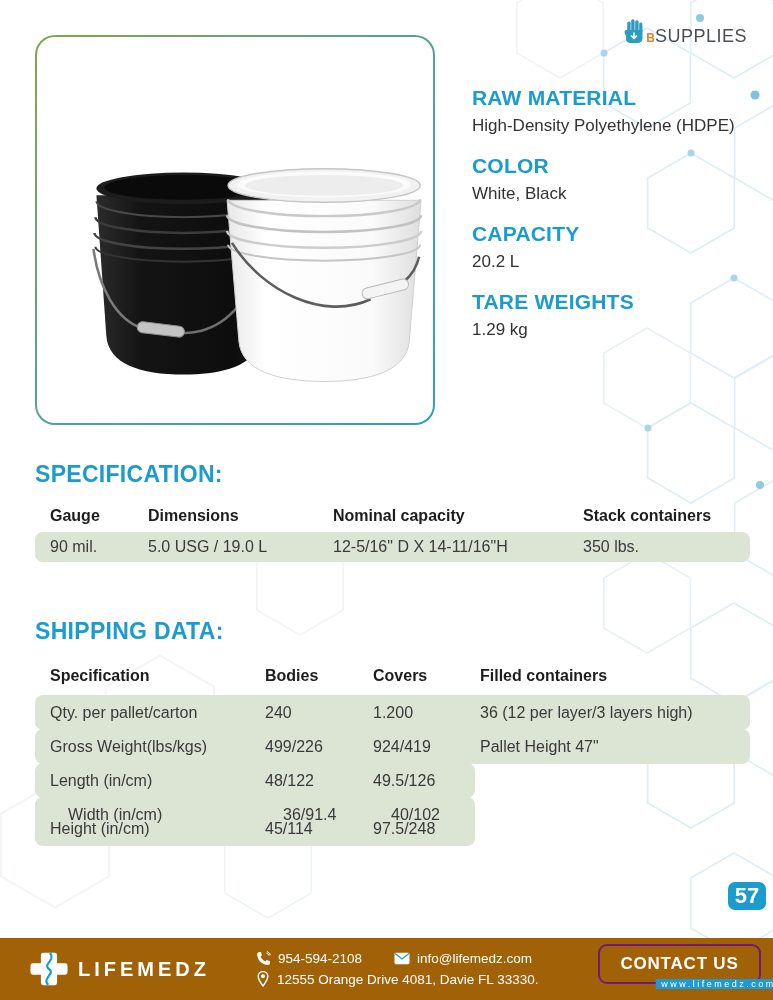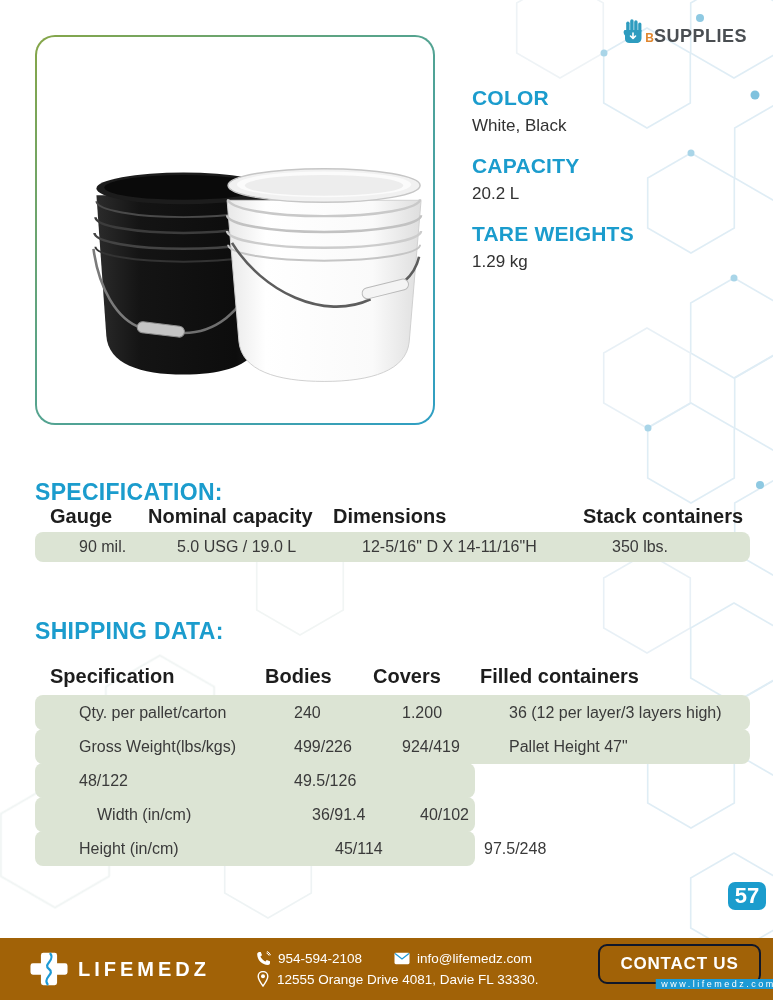--- a/index.html
+++ b/index.html
@@ -9,60 +9,60 @@
     position:relative; width:773px; height:1000px; background:#ffffff;
     font-family:"Liberation Sans", sans-serif; overflow:hidden;
   }
   
   #hexbg { position:absolute; inset:0; pointer-events:none; }
 
   
   .brand { position:absolute; top:18px; right:26px; display:flex; align-items:flex-end; }
   .brand .hand { margin-right:-3px; }
   .brand .b { font-size:12px; font-weight:bold; color:#e0862e; line-height:1; padding-bottom:2px; }
-  .brand .name { font-size:18px; font-weight:700; color:#4a4e52; letter-spacing:.5px; line-height:1; padding-bottom:1px; }
+  .brand .name { font-size:18px; font-weight:400; color:#4a4e52; letter-spacing:.5px; line-height:1; padding-bottom:1px; }
 
   
   .img-frame {
     position:absolute; left:35px; top:35px; width:400px; height:390px;
     border-radius:20px; padding:2px;
     background:linear-gradient(135deg,#86a648 0%,#5ba486 40%,#2f9fc4 100%);
   }
   .img-frame-inner { width:100%; height:100%; background:#ffffff; border-radius:18px; overflow:hidden; }
 
   
   .side-specs { position:absolute; left:472px; top:86px; width:285px; }
   .side-sec { margin-bottom:17px; }
   .side-sec h3 { font-size:21px; font-weight:800; color:#1b9ccd; letter-spacing:.2px; margin-bottom:5px; }
   .side-sec p { font-size:17px; color:#323232; line-height:1.3; }
 
   
   .sec-title { position:absolute; left:35px; font-size:23px; font-weight:800; color:#1b9ccd; letter-spacing:.3px; }
-  #spec-title { top:479px; }
+  #spec-title { top:461px; }
   #ship-title { top:618px; }
 
   
   .spec-grid, .ship-grid { position:absolute; left:35px; width:715px; display:grid; align-items:center; }
   .spec-grid { grid-template-columns:98px 185px 250px 1fr; }
   .ship-grid { grid-template-columns:215px 108px 107px 1fr; }
   .cell { padding-left:15px; white-space:nowrap; overflow:hidden; }
-  .hdr .cell { font-size:20px; font-weight:bold; color:#1d1d1d; }
-  .data .cell { font-size:16px; color:#3a3a3a; position:relative; z-index:1;margin-left:29px; }
+  .hdr .cell { font-size:16px; font-weight:bold; color:#1d1d1d; }
+  .data .cell { font-size:16px; color:#3a3a3a; position:relative; z-index:1; }
   .data { position:absolute; height:30px; }
   .data::before { content:""; position:absolute; inset:0; background:#dce4d4; border-radius:8px; }
   .data.short::before { right:275px; }
 
   #spec-hdr  { top:504px; height:24px; }
   #spec-row  { top:532px; }
   #ship-hdr  { top:664px; height:24px; }
   #ship-row0 { top:695px; }
   #ship-row1 { top:729px; }
   #ship-row2 { top:763px; }
   #ship-row3 { top:797px;padding-left:18px; }
-  #ship-row4 { top:831px;gap:41px; }
+  #ship-row4 { top:811px; }
   .ship-grid.data { height:35px; }
 
   
   .page-badge {
     position:absolute; right:7px; top:882px; width:38px; height:28px;
     background:#1b9ccd; border-radius:7px; color:#fff; font-size:22px; font-weight:bold;
     display:flex; align-items:center; justify-content:center;
   }
 
   
@@ -70,21 +70,21 @@
     position:absolute; left:0; bottom:0; width:773px; height:62px; background:#a16207;
     display:flex; align-items:center; color:#fff;
   }
   .f-logo { display:flex; align-items:center; margin-left:30px; }
   .f-logo .wordmark { font-size:20px; font-weight:800; letter-spacing:4px; margin-left:10px; }
   .f-contact { margin-left:46px; display:flex; flex-direction:column; gap:5px; font-size:13.5px; }
   .f-line { display:flex; align-items:center; gap:7px; }
   .f-line .gap { width:18px; }
   .contact-btn {
     position:absolute; right:12px; top:6px; width:163px; height:40px;
-    border:2px solid #0f172a; border-radius:9px; background:transparent;
+    border:2px solid #701a75; border-radius:9px; background:transparent;
     color:#fff; font-size:17px; font-weight:800; letter-spacing:.8px;
     font-family:"Liberation Sans", sans-serif; cursor:pointer;
   }
   .contact-btn .www {
     position:absolute; left:50%; bottom:-7px; transform:translateX(-50%);
     background:#1d9ad5; padding:0 6px; font-size:9px; font-weight:normal;
     letter-spacing:2.5px; white-space:nowrap;margin-left:39px;
   }
 </style>
 </head>
@@ -192,38 +192,42 @@
           <g transform="rotate(-14 352 255)">
             <rect x="328" y="249" width="48" height="11" rx="5.5" fill="#f4f4f4" stroke="#b9b9b9" stroke-width="1"></rect>
           </g>
         </g>
       </svg>
     </div>
   </div>
 
   <div class="side-specs">
     <div class="side-sec">
+      <h3>RAW MATERIAL</h3>
+      <p>High-Density Polyethylene (HDPE)</p>
+    </div>
+    <div class="side-sec">
       <h3>COLOR</h3>
       <p>White, Black</p>
     </div>
     <div class="side-sec">
       <h3>CAPACITY</h3>
       <p>20.2 L</p>
     </div>
     <div class="side-sec">
       <h3>TARE WEIGHTS</h3>
       <p>1.29 kg</p>
     </div>
   </div>
 
   <h2 class="sec-title" id="spec-title">SPECIFICATION:</h2>
   <div class="spec-grid hdr" id="spec-hdr">
     <div class="cell">Gauge</div>
+    <div class="cell">Dimensions</div>
     <div class="cell">Nominal capacity</div>
-    <div class="cell">Dimensions</div>
     <div class="cell">Stack containers</div>
   </div>
   <div class="spec-grid data" id="spec-row">
     <div class="cell">90 mil.</div>
     <div class="cell">5.0 USG / 19.0 L</div>
     <div class="cell">12-5/16" D X 14-11/16"H</div>
     <div class="cell">350 lbs.</div>
   </div>
 
   <h2 class="sec-title" id="ship-title">SHIPPING DATA:</h2>
@@ -239,20 +243,21 @@
     <div class="cell">1.200</div>
     <div class="cell">36 (12 per layer/3 layers high)</div>
   </div>
   <div class="ship-grid data" id="ship-row1">
     <div class="cell">Gross Weight(lbs/kgs)</div>
     <div class="cell">499/226</div>
     <div class="cell">924/419</div>
     <div class="cell">Pallet Height 47"</div>
   </div>
   <div class="ship-grid data short" id="ship-row2">
+    <div class="cell">Length (in/cm)</div>
     <div class="cell">48/122</div>
     <div class="cell">49.5/126</div>
     <div class="cell"></div>
   </div>
   <div class="ship-grid data short" id="ship-row3">
     <div class="cell">Width (in/cm)</div>
     <div class="cell">36/91.4</div>
     <div class="cell">40/102</div>
     <div class="cell"></div>
   </div>

